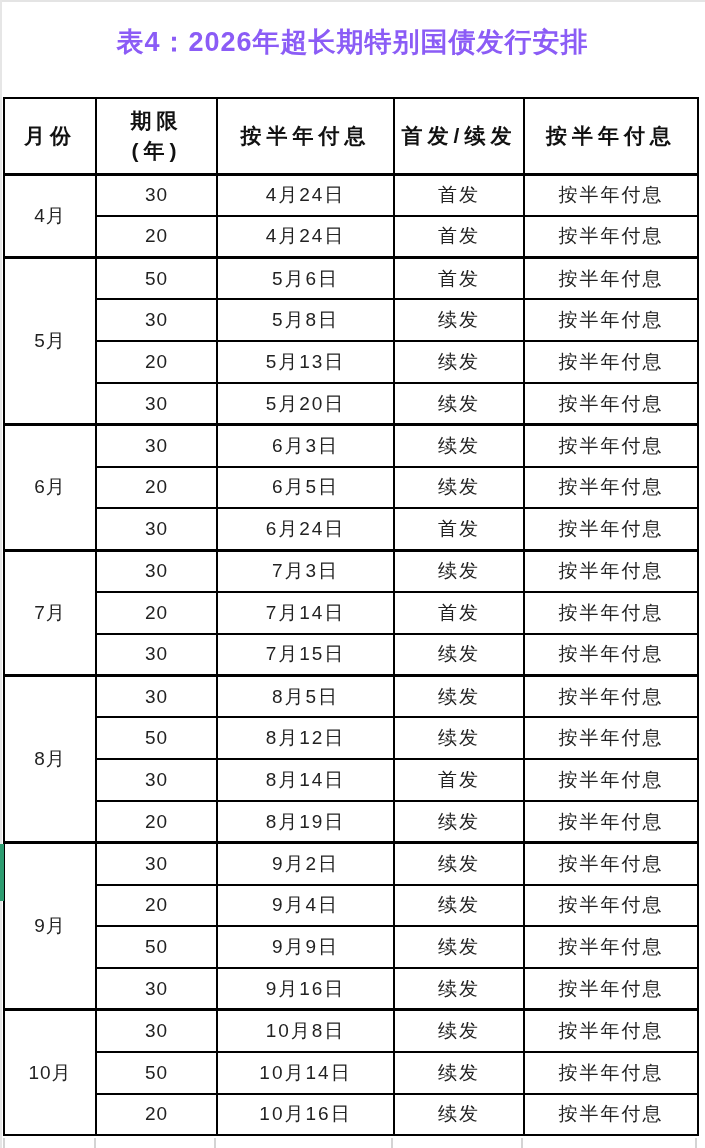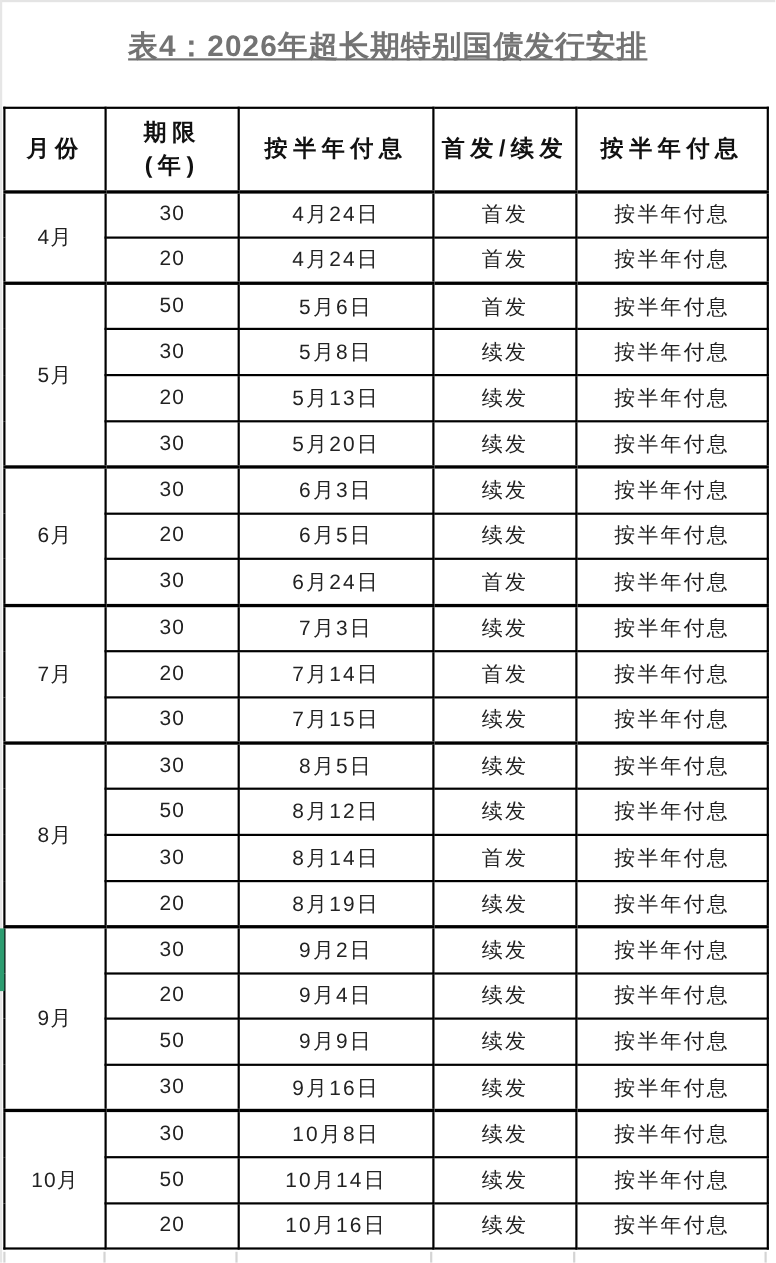--- a/index.html
+++ b/index.html
@@ -11,22 +11,21 @@
     font-family: "Liberation Sans", "DejaVu Sans", sans-serif;
     color: #1c1c1c;
   }
   .edge-top { position: absolute; top: 0; left: 0; width: 705px; height: 2px; background: #e4e4e4; }
   .edge-left { position: absolute; top: 0; left: 0; width: 2px; height: 1148px; background: #e6e6e6; }
 
   .title {
     position: absolute; top: 24px; left: 0; width: 100%;
     margin: 0; text-align: center;
     font-size: 27px; font-weight: 700; letter-spacing: 1px;
-    color: #737373;
-    text-decoration: underline;
+    color: #8b5cf6;
   }
 
   table.schedule {
     position: absolute; top: 97px; left: 3px;
     width: 694px;
     border-collapse: collapse; table-layout: fixed;
   }
   th, td {
     border: 2px solid #000;
     padding: 0; margin: 0;

